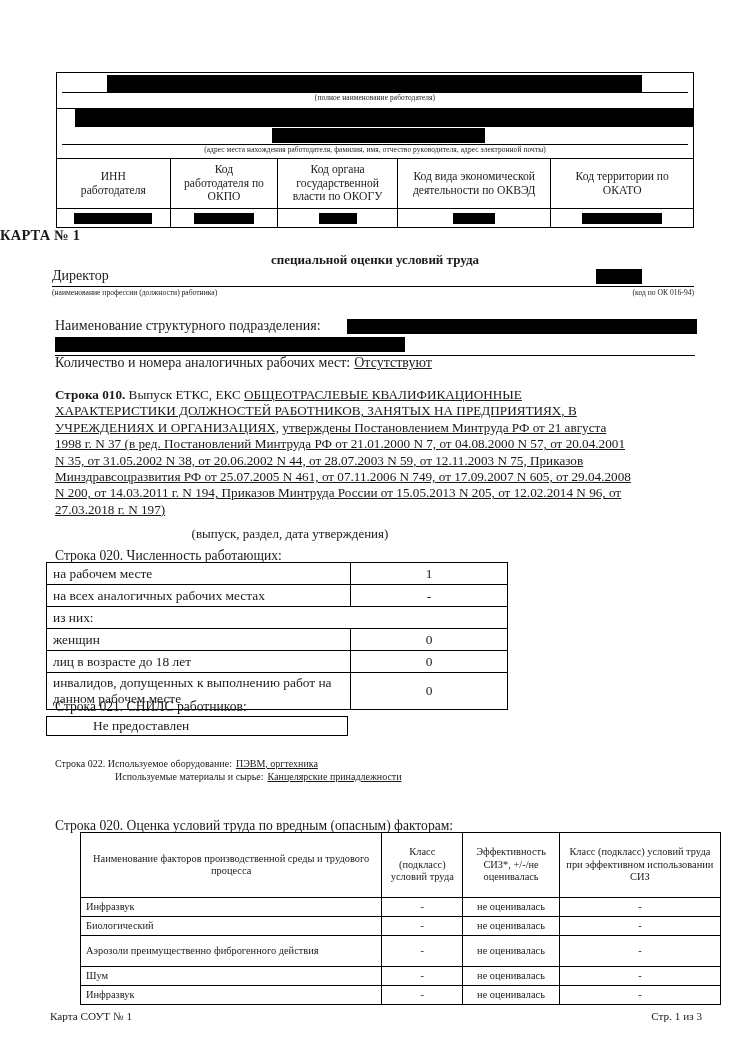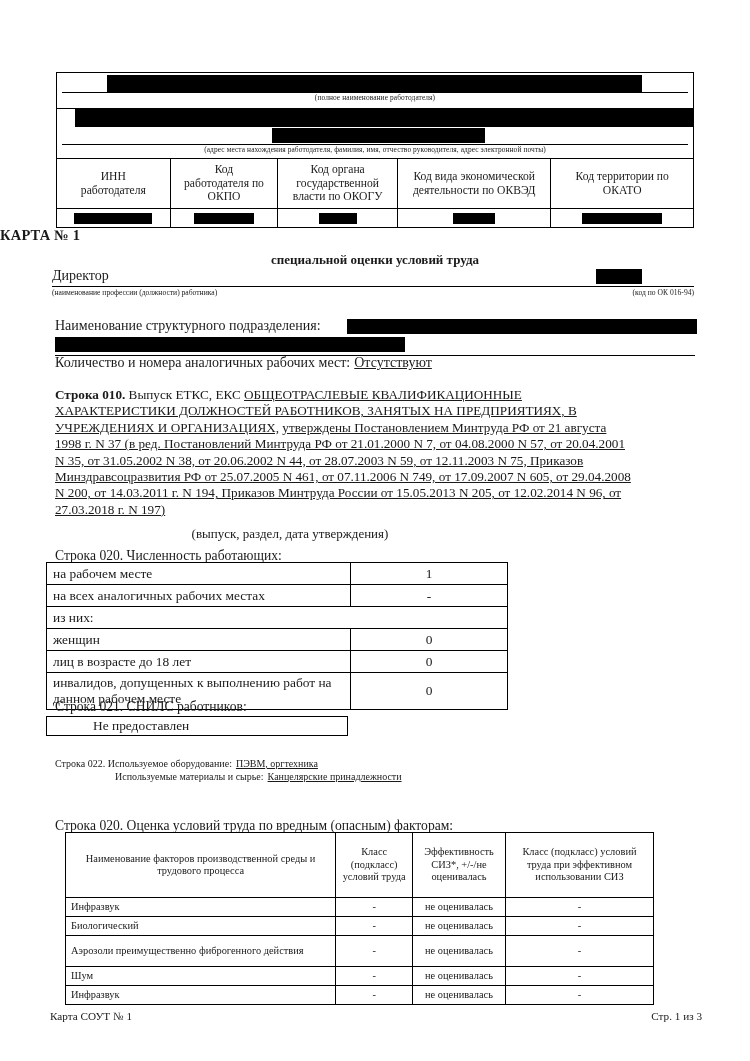--- a/index.html
+++ b/index.html
@@ -335,23 +335,23 @@
 
   
   .row030-label {
     position: absolute;
     left: 55px;
     top: 818px;
     font-size: 13.6px;
   }
   .tbl030 {
     position: absolute;
-    left: 65px;
+    left: 80px;
     top: 832px;
-    width: 589px;
+    width: 641px;
     border-collapse: collapse;
     font-size: 10.4px;
   }
   .tbl030 th, .tbl030 td {
     border: 1.1px solid #000;
     line-height: 1.2;
   }
   .tbl030 th {
     font-weight: normal;
     text-align: center;

